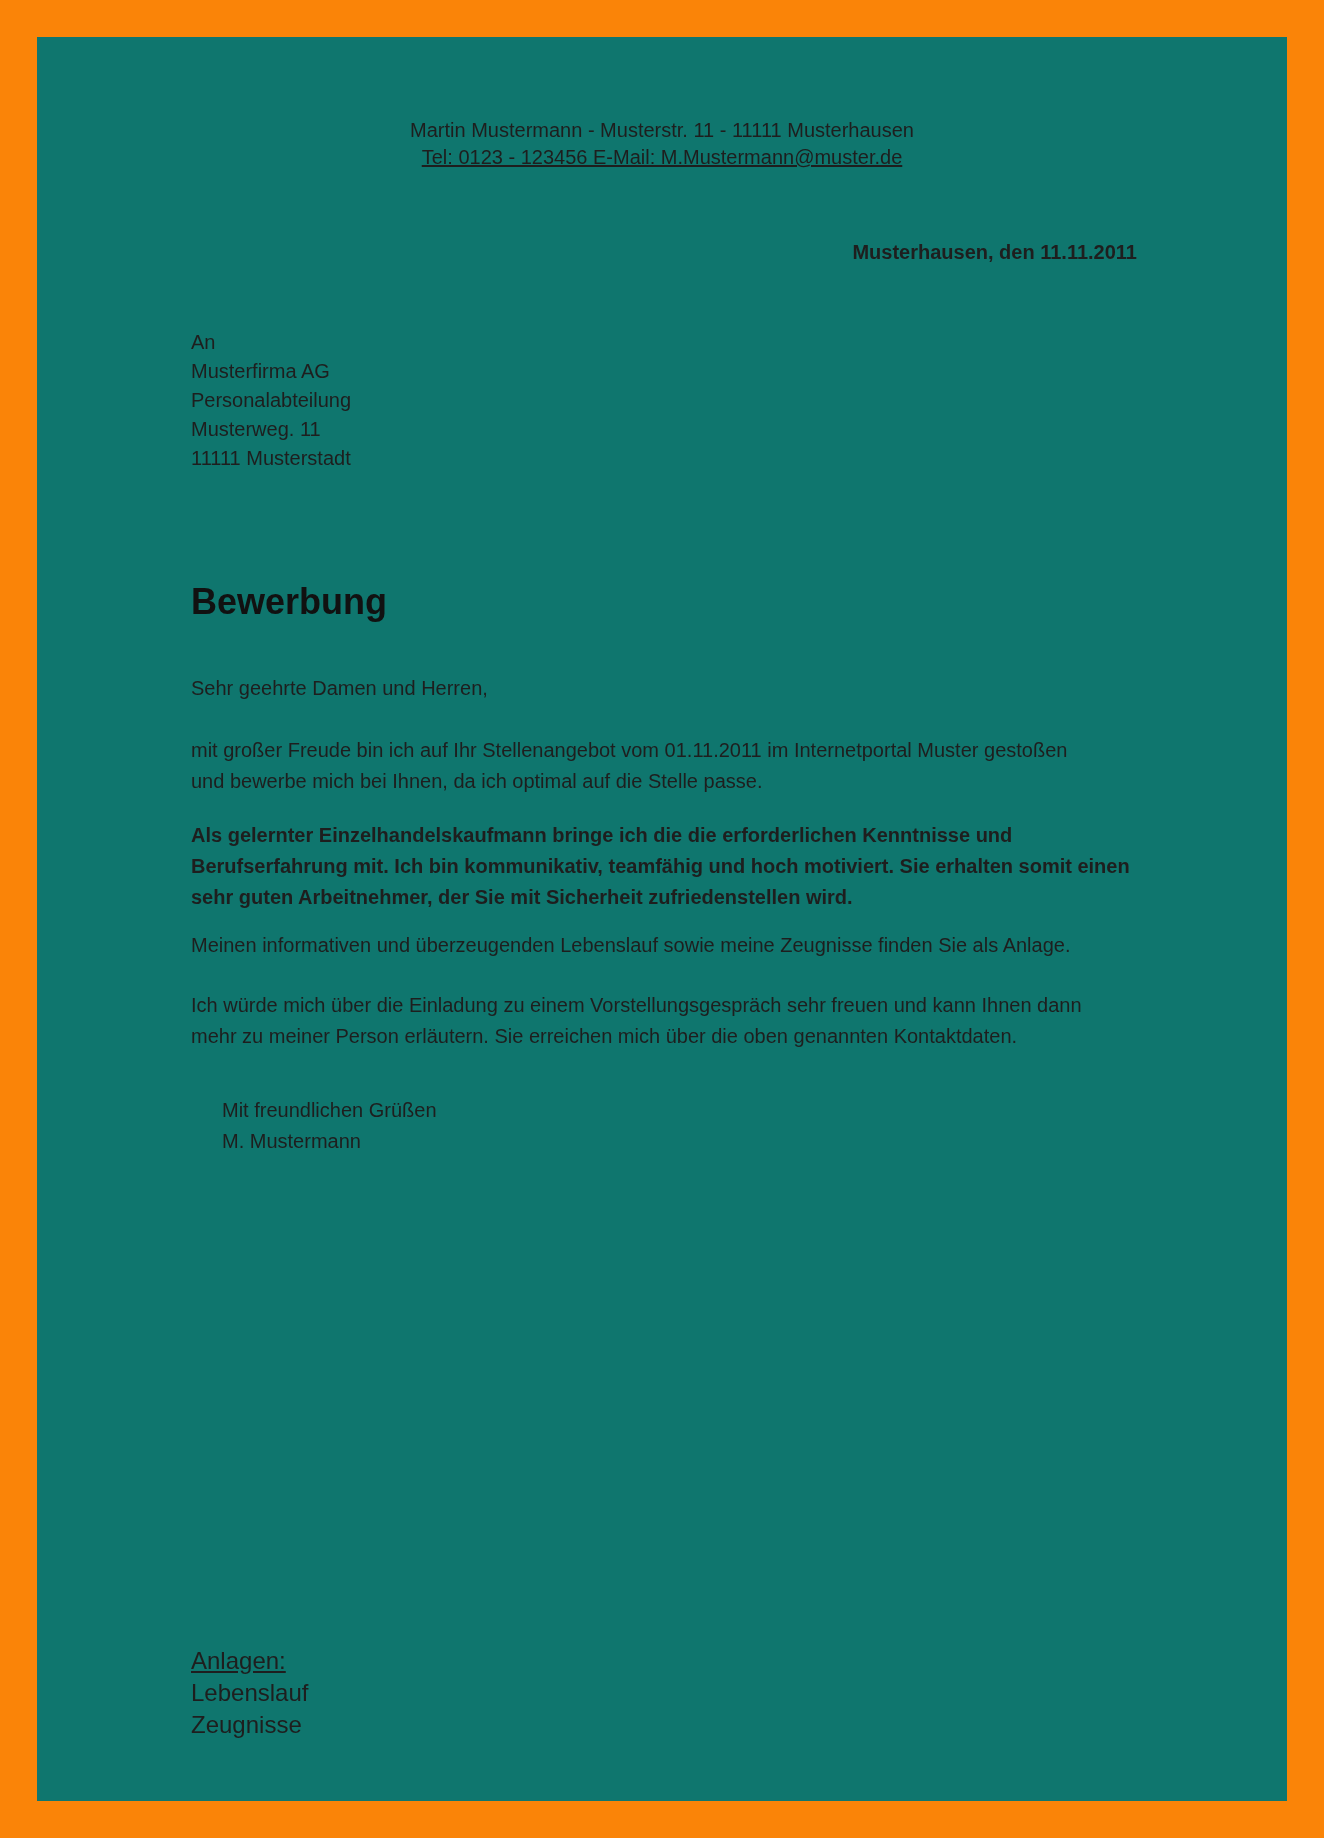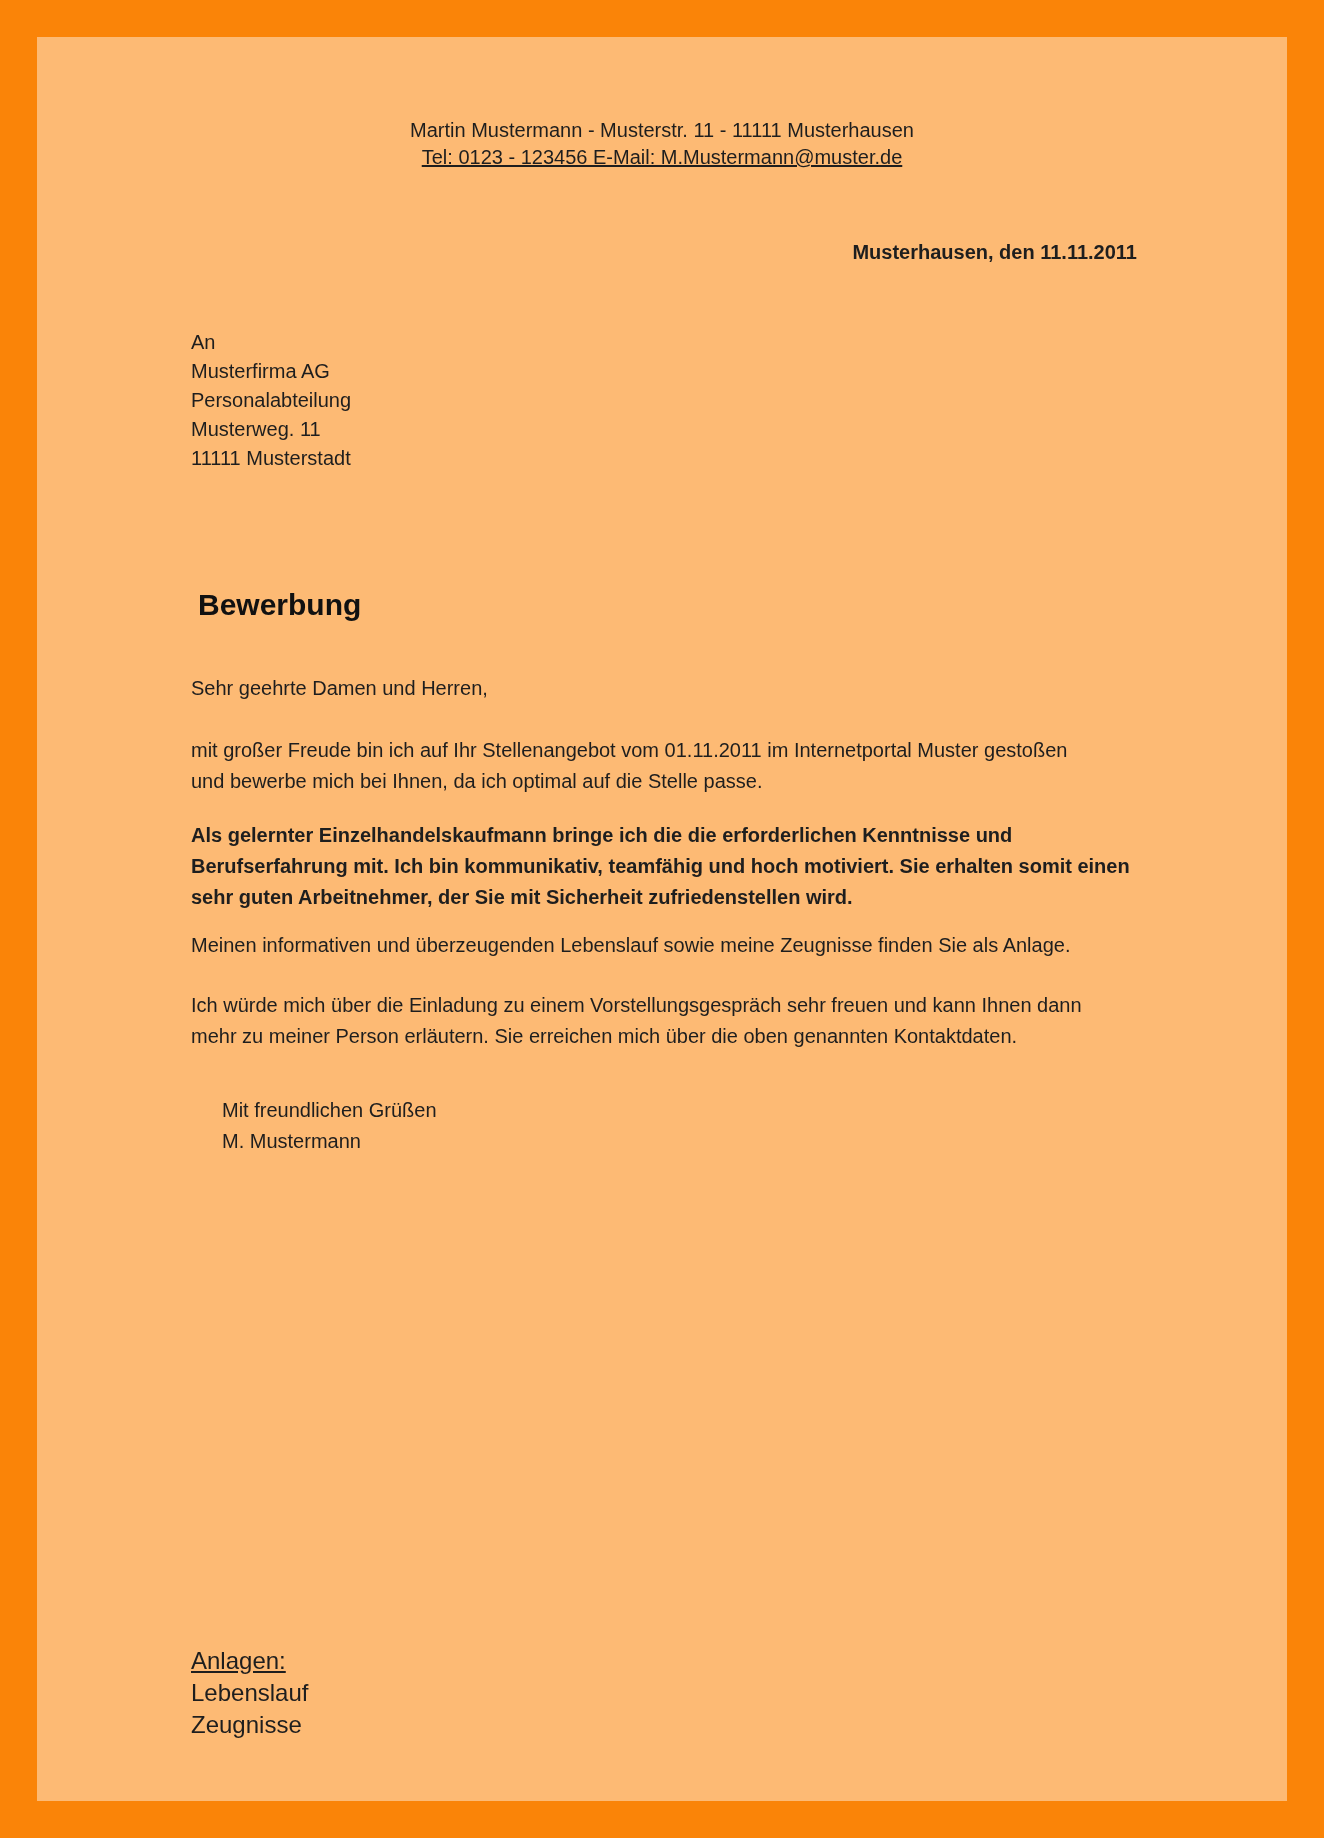--- a/index.html
+++ b/index.html
@@ -12,21 +12,21 @@
     background: #FA8408;
     font-family: "Liberation Sans", sans-serif;
     position: relative;
   }
   .page {
     position: absolute;
     left: 37px;
     top: 37px;
     width: 1250px;
     height: 1764px;
-    background: #fdba74;
+    background: #0f766e;
     color: #1E1E1E;
   }
   .abs { position: absolute; }
   .header-block {
     top: 80px;
     left: 0;
     width: 100%;
     text-align: center;
     font-size: 20px;
     line-height: 27px;
@@ -41,22 +41,22 @@
   }
   .recipient-block {
     top: 291px;
     left: 154px;
     font-size: 20px;
     line-height: 29px;
   }
   .subject-heading {
     top: 544px;
     left: 154px;
-    margin: 7px;
-    font-size: 30px;
+    margin: 0;
+    font-size: 36px;
     font-weight: bold;
     color: #111111;
   }
   .salutation-line {
     top: 640px;
     left: 154px;
     font-size: 20px;
   }
   .para {
     left: 154px;

